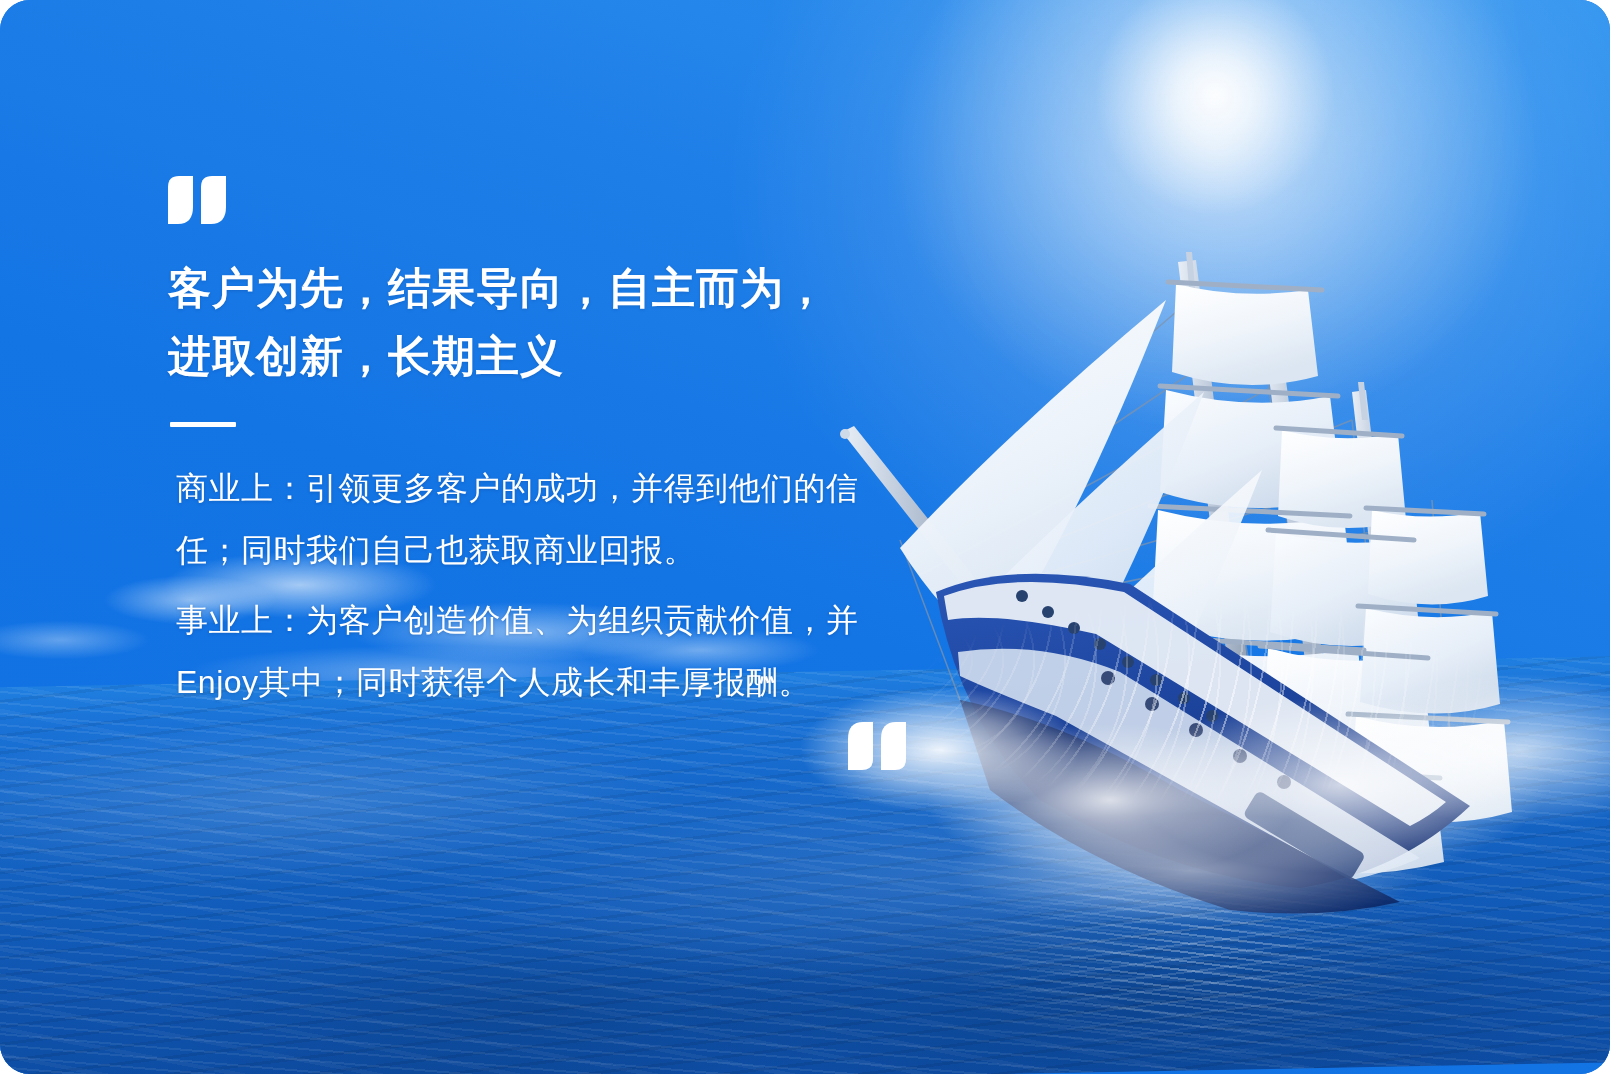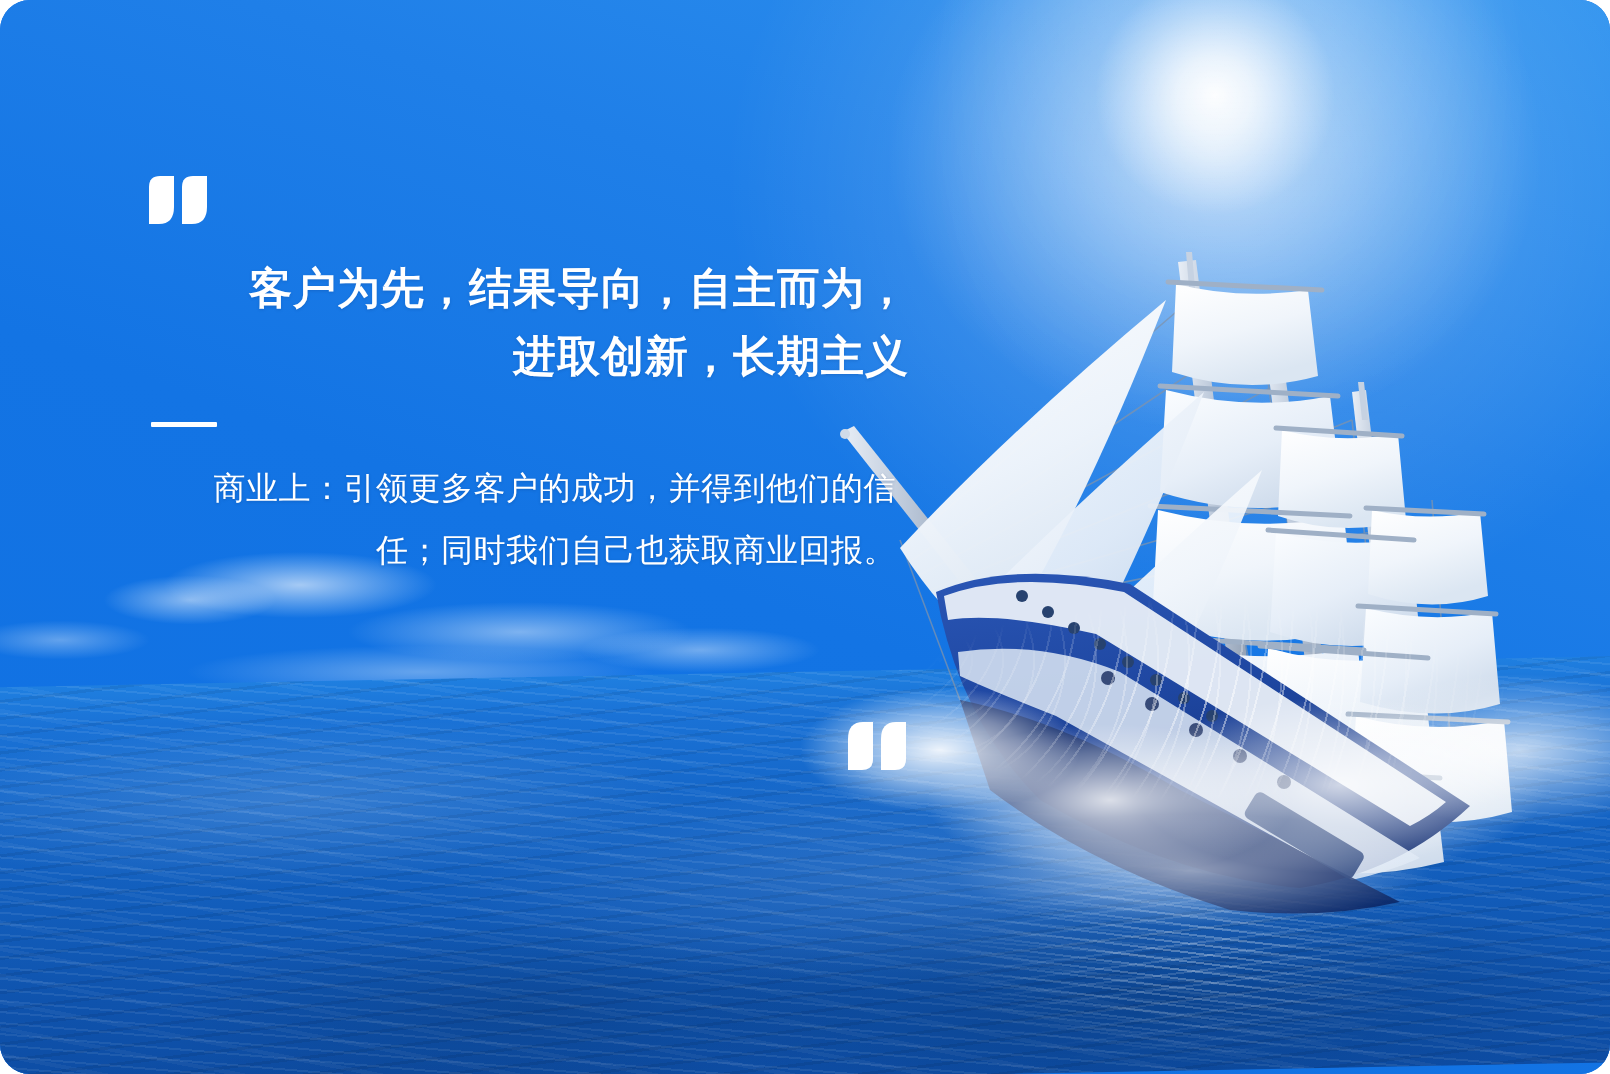--- a/index.html
+++ b/index.html
@@ -113,24 +113,23 @@
     background:
       repeating-radial-gradient(circle 2px at 40px 40px, rgba(255,255,255,0.55) 0 2px, rgba(255,255,255,0) 2px 24px),
       repeating-radial-gradient(circle 2px at 120px 100px, rgba(255,255,255,0.40) 0 2px, rgba(255,255,255,0) 2px 31px);
     -webkit-mask-image: radial-gradient(ellipse 380px 130px at 390px 140px, #000 0%, rgba(0,0,0,0) 80%);
             mask-image: radial-gradient(ellipse 380px 130px at 390px 140px, #000 0%, rgba(0,0,0,0) 80%);
   }
 
   
   .content {
     position: absolute;
-    left: 149px;
+    left: 168px;
     top: 176px;
     width: 760px;
-    text-align: right;
   }
 
   .quote-open {
     display: block;
     width: 62px;
     height: 48px;
     margin-bottom: 30px;
   }
   .quote-close {
     position: absolute;
@@ -321,20 +320,21 @@
       <path d="M0 48 L12 26 L25 26 L25 48 Z" fill="#0d6ce0" opacity="0"></path>
     </svg>
 
     <h1 class="headline">客户为先，结果导向，自主而为，
 进取创新，长期主义</h1>
 
     <div class="rule"></div>
 
     <div class="body-text">
       <p>商业上：引领更多客户的成功，并得到他们的信任；同时我们自己也获取商业回报。</p>
+      <p>事业上：为客户创造价值、为组织贡献价值，并Enjoy其中；同时获得个人成长和丰厚报酬。</p>
     </div>
   </div>
 
   <svg class="quote-close" viewBox="0 0 62 48" aria-hidden="true">
     <path d="M25 0 L25 37 Q25 48 14 48 L0 48 L0 17 Q0 0 15 0 Z" fill="#ffffff"></path>
     <path d="M58 0 L58 37 Q58 48 47 48 L33 48 L33 17 Q33 0 48 0 Z" fill="#ffffff"></path>
   </svg>
 
 </div>
 

